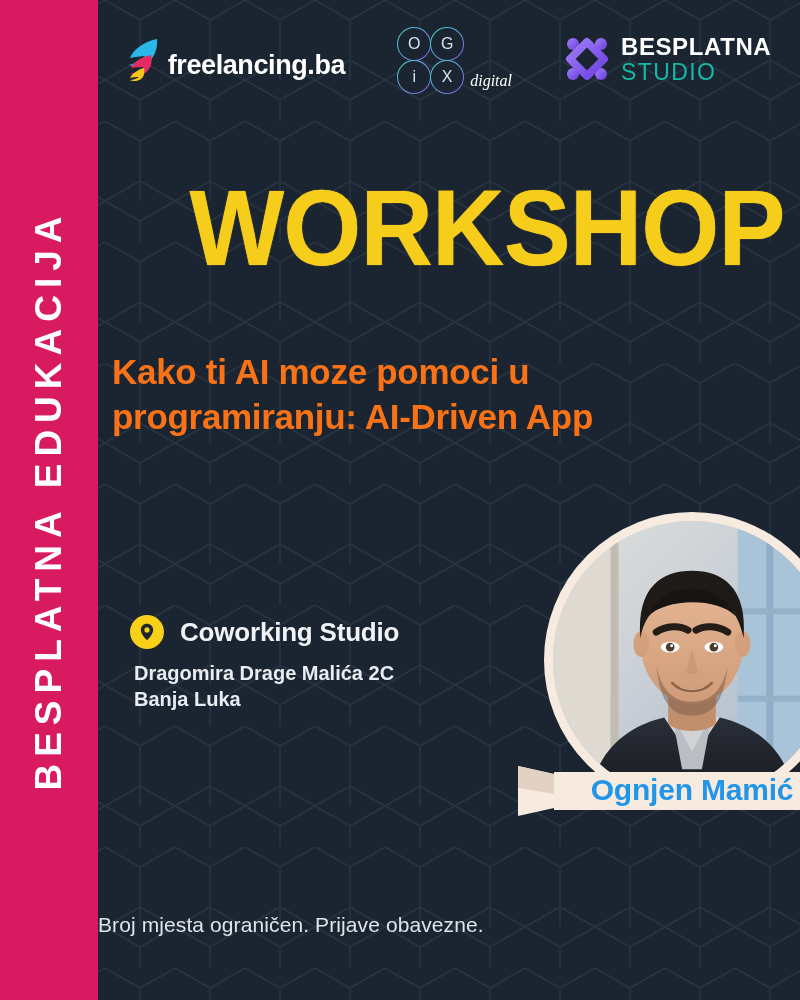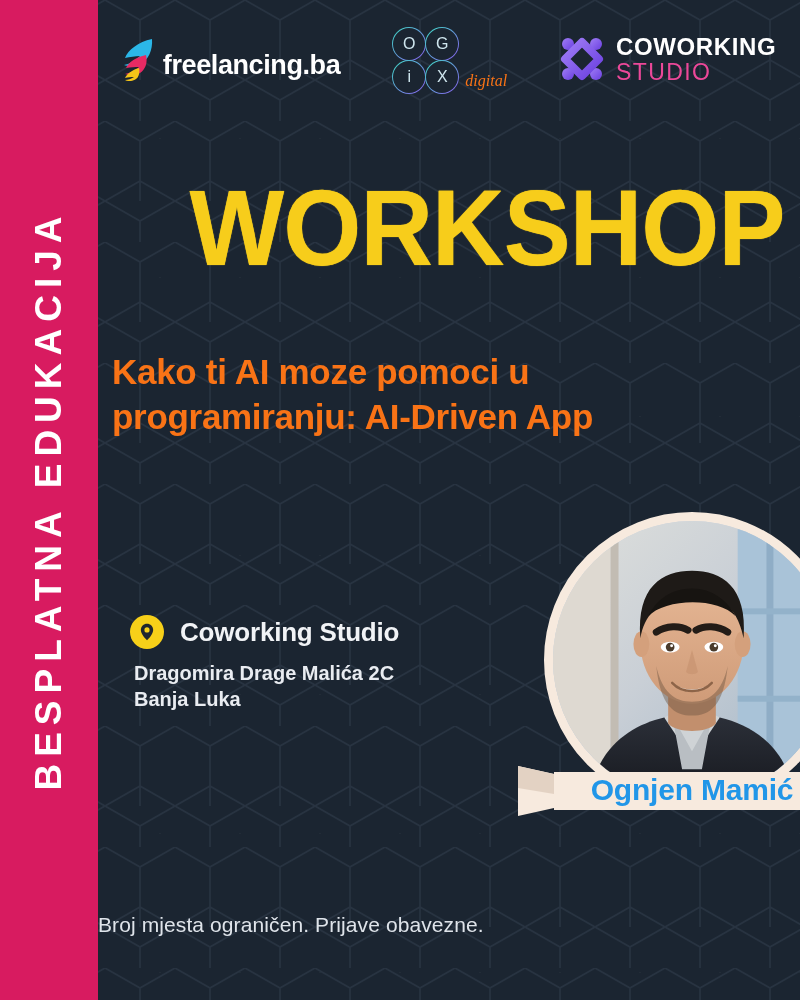--- a/index.html
+++ b/index.html
@@ -89,33 +89,33 @@
     display: flex; align-items: center; justify-content: center;
     color: #cfe6ee;
     font-size: 16px;
     font-weight: 400;
     background:
       linear-gradient(#1b2531, #1b2531) padding-box,
       linear-gradient(135deg, #3ddcc4, #8a5cf0) border-box;
     border: 1.6px solid transparent;
   }
   .ogix-word {
-    color: #f97316;
+    color: #ffffff;
     font-family: "Liberation Serif", serif;
     font-size: 16px;
     font-style: italic;
     font-weight: 400;
     align-self: flex-end;
     margin-bottom: 2px;
   }
   .logo-cw { display: flex; align-items: center; gap: 11px; }
   .cw-mark { width: 46px; height: 46px; }
   .cw-words { display: flex; flex-direction: column; line-height: 1.0; }
   .cw-l1 { color: #ffffff; font-size: 24px; font-weight: 700; letter-spacing: 0.6px; }
-  .cw-l2 { color: #ec4899; font-size: 23px; font-weight: 300; letter-spacing: 1.4px; margin-top: 2px; }
+  .cw-l2 { color: #14b8a6; font-size: 23px; font-weight: 300; letter-spacing: 1.4px; margin-top: 2px; }
 
   
   .content {
     position: absolute;
     left: 98px; top: 118px;
     width: 778px; height: 882px;
     z-index: 3;
   }
   .title {
     position: absolute;
@@ -279,21 +279,21 @@
             </linearGradient>
           </defs>
           <circle cx="9" cy="8" r="6" fill="url(#cwg)"></circle>
           <circle cx="37" cy="8" r="6" fill="url(#cwg)"></circle>
           <circle cx="9" cy="38" r="6" fill="url(#cwg)"></circle>
           <circle cx="37" cy="38" r="6" fill="url(#cwg)"></circle>
           <path d="M23 6 L40 23 L23 40 L6 23 Z" fill="none" stroke="url(#cwg)" stroke-width="8" stroke-linejoin="round"></path>
         </svg>
       </span>
       <span class="cw-words">
-        <span class="cw-l1">COWORKING</span>
+        <span class="cw-l1">BESPLATNA</span>
         <span class="cw-l2">STUDIO</span>
       </span>
     </div>
   </div>
 
   <div class="content">
 
     <div class="title">WORKSHOP</div>
 
     <div class="subtitle">

